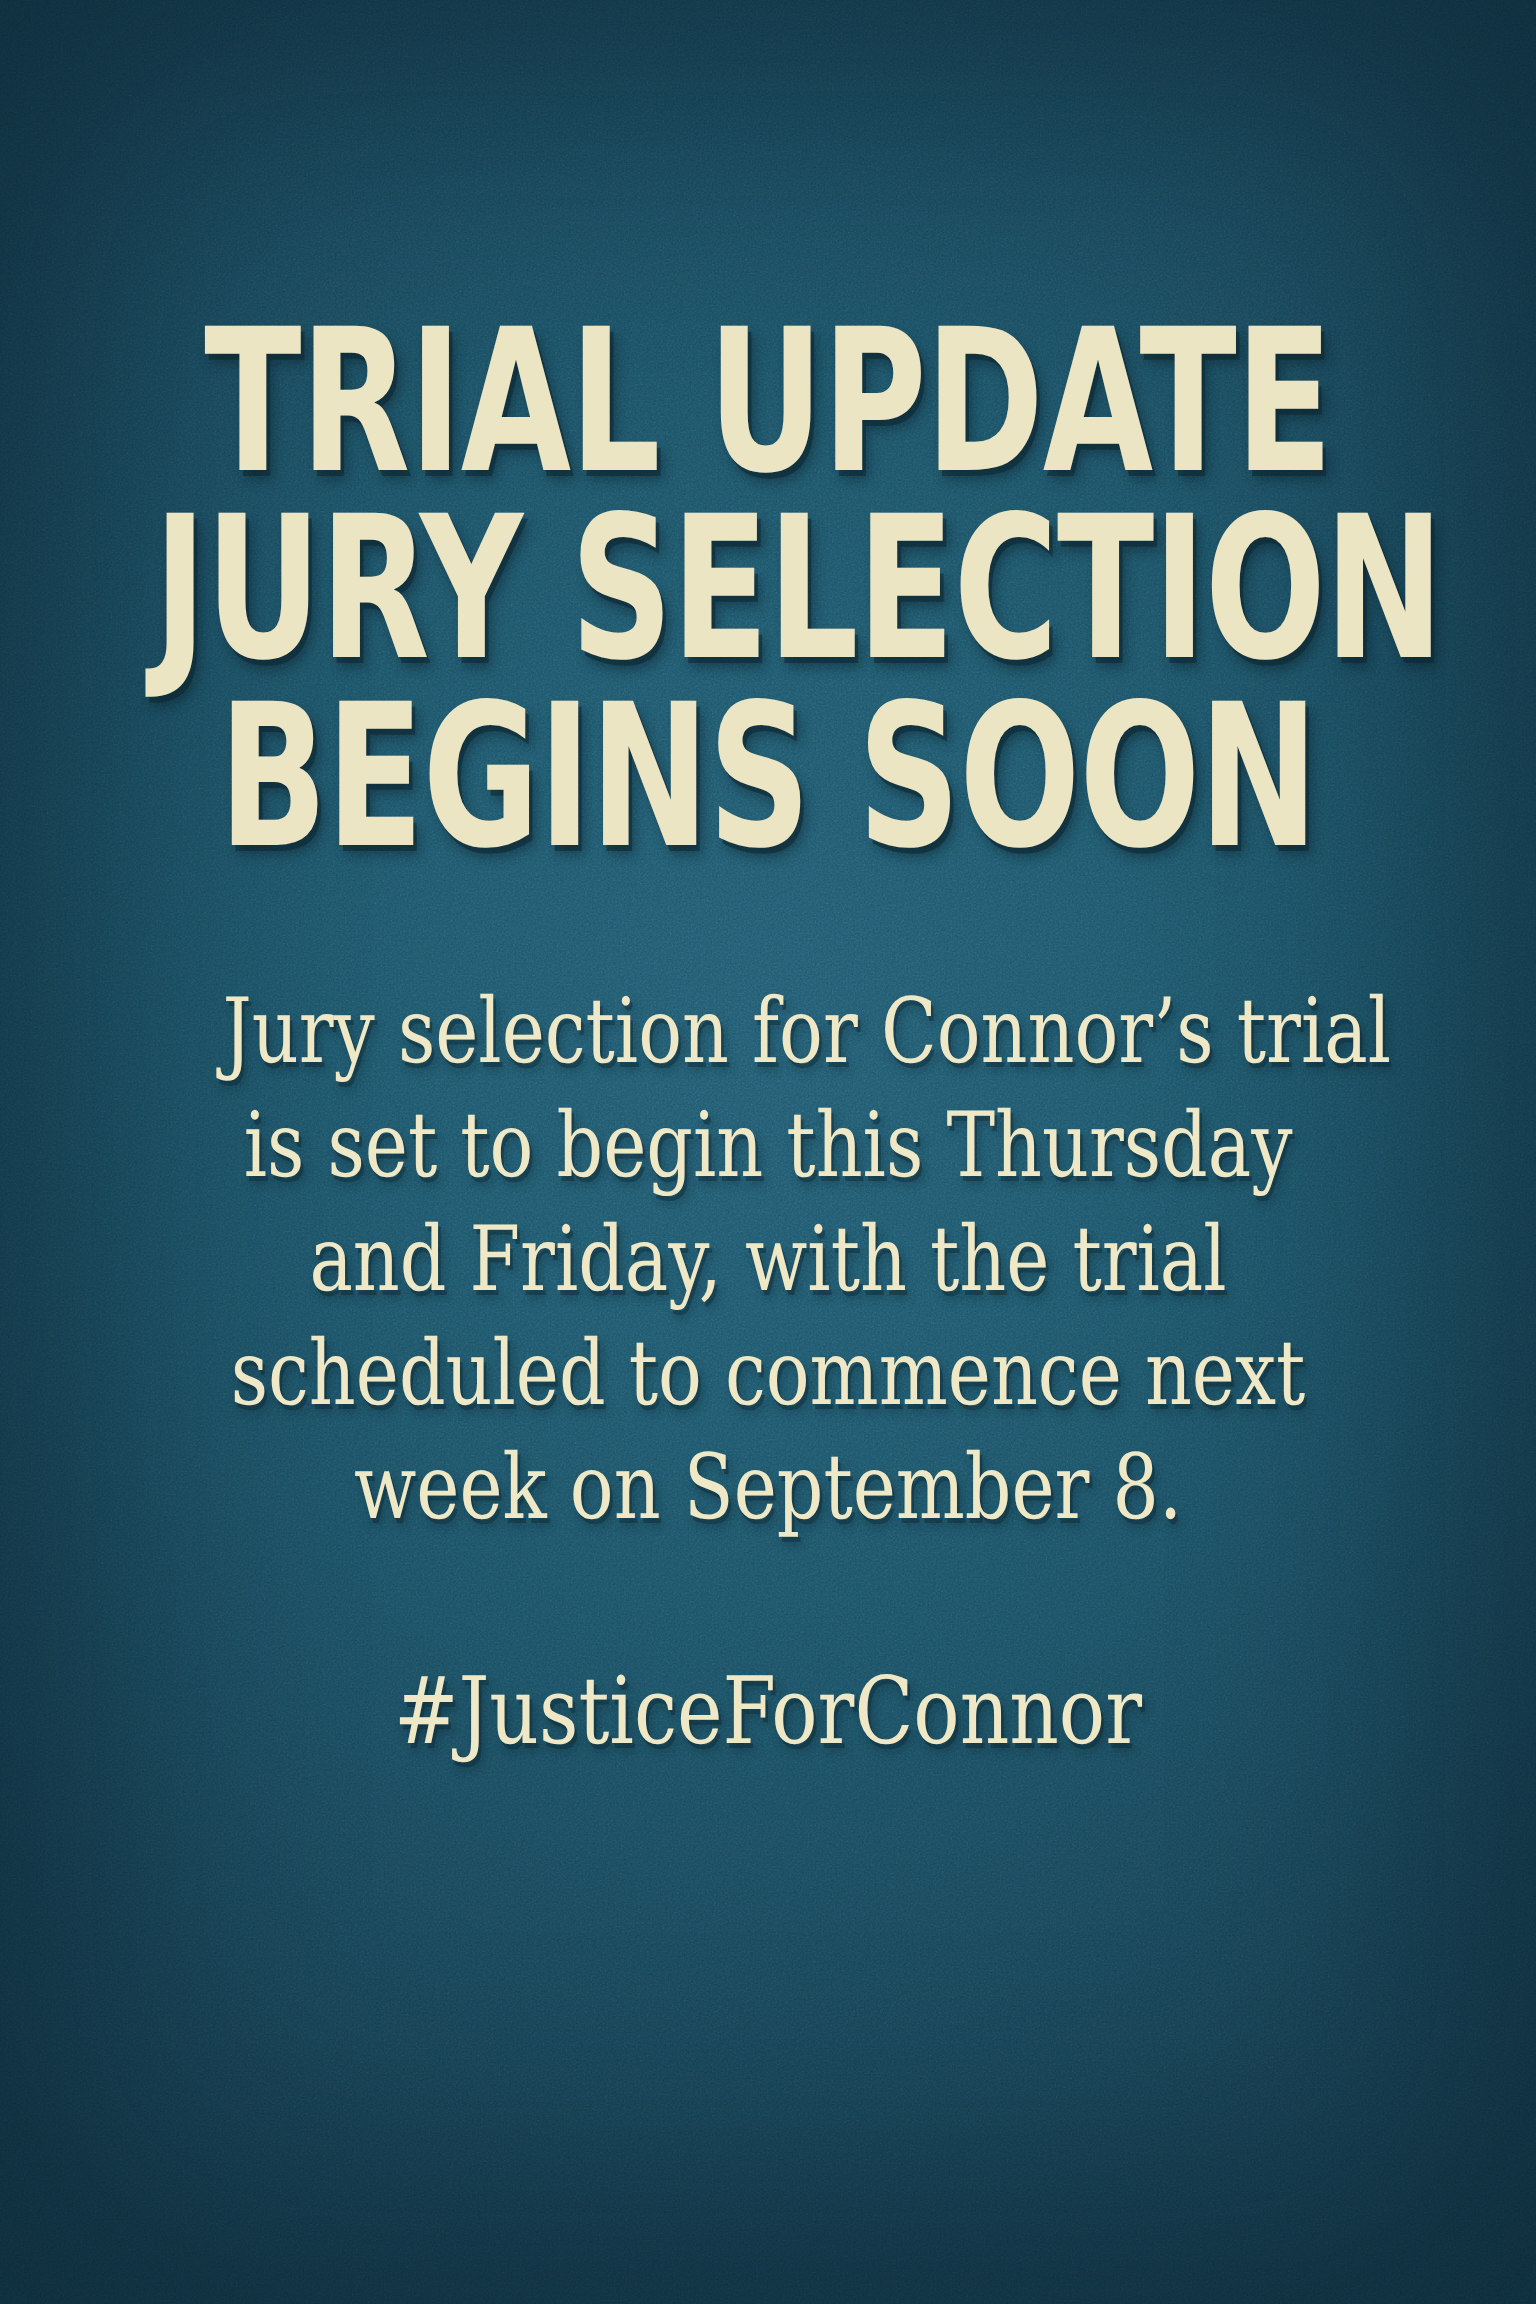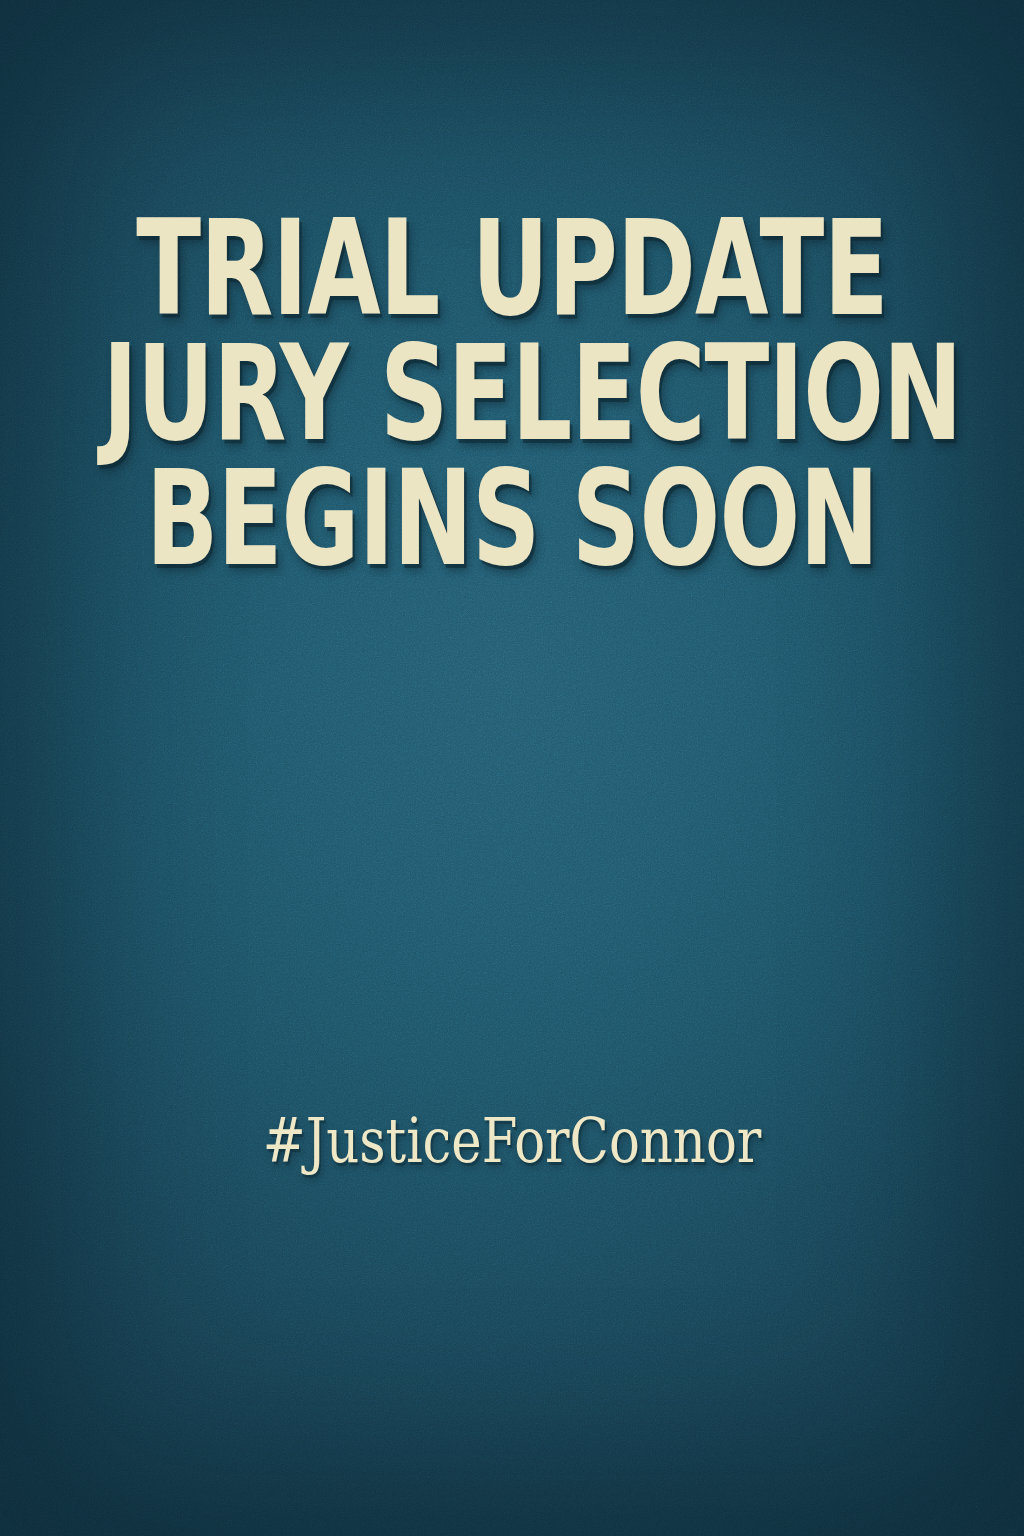--- a/index.html
+++ b/index.html
@@ -150,17 +150,24 @@
   <div id="edge-shade"></div>
 
   <div id="content">
 
     <div class="headline" id="headline-line-1">TRIAL UPDATE</div>
 
     <div class="headline" id="headline-line-2">JURY SELECTION</div>
 
     <div class="headline" id="headline-line-3">BEGINS SOON</div>
 
+    <div id="body-block">
+      <span class="body-line">Jury selection for Connor’s trial</span>
+      <span class="body-line">is set to begin this Thursday</span>
+      <span class="body-line">and Friday, with the trial</span>
+      <span class="body-line">scheduled to commence next</span>
+      <span class="body-line">week on September 8.</span>
+    </div>
 
     <div id="hashtag">#JusticeForConnor</div>
 
   </div>
 </div>
 
 </body></html>

